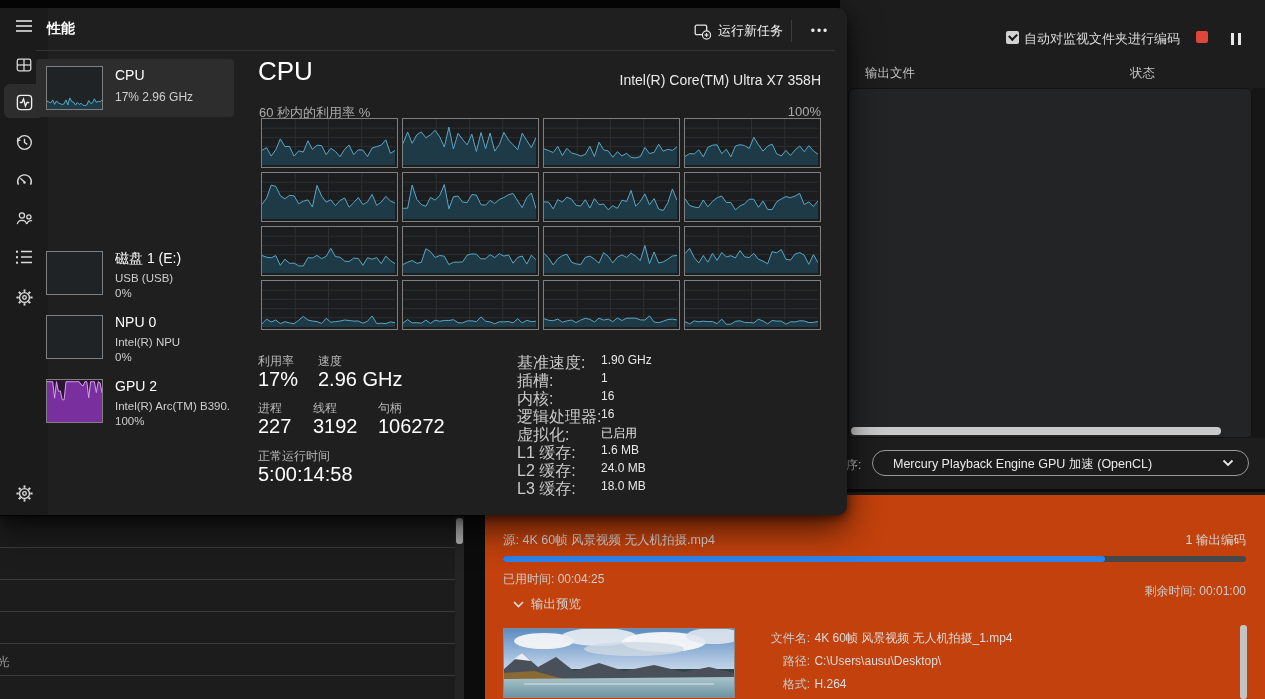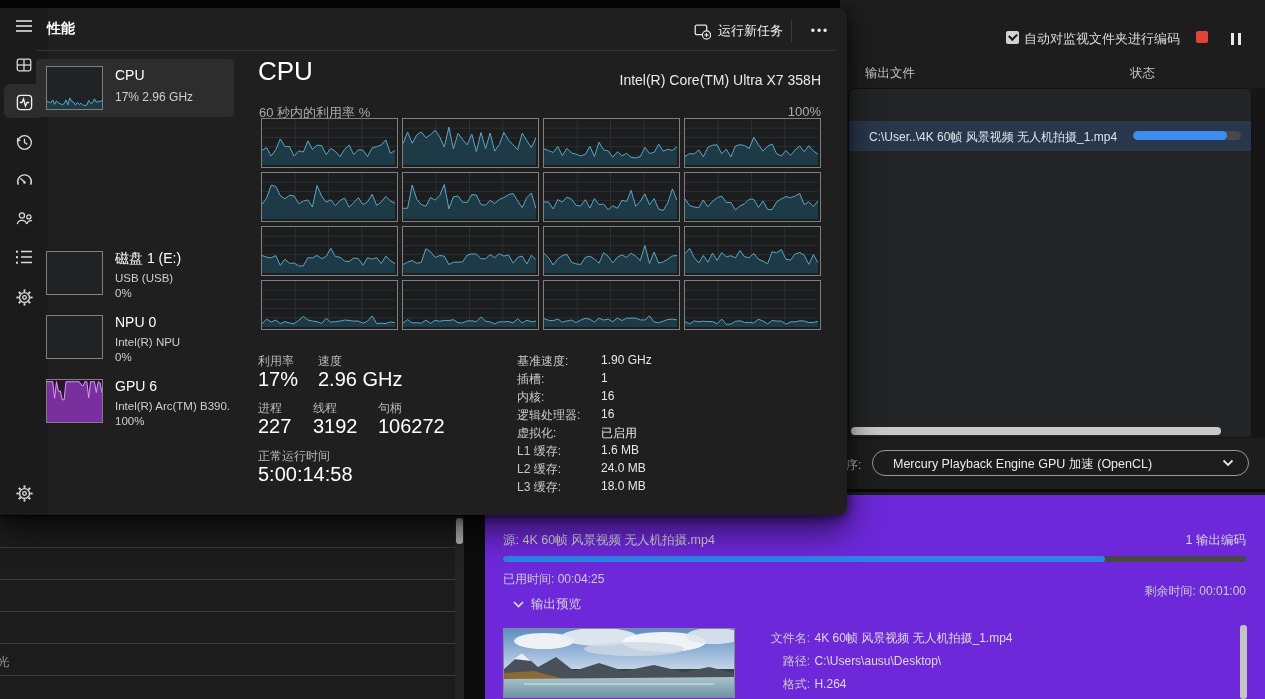--- a/index.html
+++ b/index.html
@@ -35,21 +35,21 @@
 
   
   #bl-panel{left:0;top:516px;width:465px;height:183px;background:#1c1c1c;
      background-image:repeating-linear-gradient(180deg,transparent 0 31px,#3a3a3a 31px 32px);}
   #bl-text{left:-3px;top:138px;font-size:12.5px;color:#9c9c9c;}
   #bl-scroll-track{left:455px;top:516px;width:9px;height:183px;background:#242424;}
   #bl-scroll-thumb{left:1px;top:2px;width:7px;height:26px;background:#b0b0b0;border-radius:3px;}
   #bl-gap{left:464px;top:516px;width:21px;height:183px;background:#0c0c0c;}
 
   
-  #br-panel{left:485px;top:495px;width:780px;height:204px;background:#6d28d9;}
+  #br-panel{left:485px;top:495px;width:780px;height:204px;background:#c2410c;}
   .enc-text{font-size:12.5px;color:#d5d5d5;white-space:nowrap;}
   .enc-sub{font-size:12px;color:#cccccc;white-space:nowrap;}
   #enc-progress-track{left:18px;top:61px;width:743px;height:6px;border-radius:3px;background:#474747;overflow:hidden;}
   #enc-progress-fill{height:100%;border-radius:3px;}
   #preview-chevron svg{display:block;}
   #thumb{left:18px;top:133px;width:232px;height:70px;border:1px solid #8a8a8a;box-sizing:border-box;overflow:hidden;background:#344;}
   .detail-label{font-size:12px;color:#c9c9c9;text-align:right;width:60px;display:inline-block;}
   .detail-value{font-size:12px;color:#dcdcdc;}
   #br-vscroll{left:755px;top:130px;width:7px;height:74px;background:#c4c4c4;border-radius:3px;}
 
@@ -77,21 +77,21 @@
   #disk0-activity{position:absolute;left:0;bottom:1px;width:100%;height:2px;opacity:.65;
       background:repeating-linear-gradient(90deg,#7fae3f 0 2px,transparent 2px 9px);}
 
   #cpu-detail-title{left:258px;top:48px;font-size:26px;font-weight:400;color:#ffffff;}
   #cpu-detail-subtitle{right:26px;top:64px;font-size:14px;color:#eaeaea;}
   .graph-caption{top:96px;font-size:13px;color:#ababab;}
   #core-grid{left:261px;top:110px;width:560px;height:212px;}
   .core-cell{position:absolute;width:135px;height:48px;border:1px solid #7f7f7f;background:#1b1d1e;}
   .stat-label{font-size:12px;color:#b9b9b9;white-space:nowrap;}
   .stat-value{font-size:20px;color:#ffffff;white-space:nowrap;}
-  .sstat-label{position:absolute;left:517px;width:82px;font-size:12px;color:#c9c9c9;white-space:nowrap;}
+  .sstat-label{position:absolute;left:517px;width:82px;font-size:16px;color:#c9c9c9;white-space:nowrap;}
   .sstat-value{position:absolute;left:601px;font-size:12px;color:#e8e8e8;white-space:nowrap;}
   svg{display:block;}
 </style>
 </head>
 <body>
 
 <div id="app" class="nosel">
 
   <div class="abs" id="me-titlebar"></div>
   <div class="abs" id="me-top"></div>
@@ -100,26 +100,20 @@
       <span class="tick"></span>
     </div>
   <div class="abs" id="watch-label" style="left:1024px;top:30px;">自动对监视文件夹进行编码</div>
   <div class="abs" id="stop-btn" style="left:1196px;top:31px;background:#df4538;"></div>
   <div class="abs" id="pause-btn" style="left:1229px;top:31px;"><span></span><span></span></div>
 
   <div class="abs me-header-label" style="left:865px;top:65px;">输出文件</div>
   <div class="abs me-header-label" style="left:1130px;top:65px;">状态</div>
 
   <div class="abs" id="queue-panel">
-    <div class="abs" id="queue-row">
-      <div class="abs" id="queue-file">C:\User..\4K 60帧 风景视频 无人机拍摄_1.mp4</div>
-      <div class="abs" id="queue-progress-track">
-        <div id="queue-progress-fill" style="width: 87%; background: rgb(63, 140, 240);"></div>
-      </div>
-    </div>
     <div class="abs" id="queue-hscroll">
         <div class="thumb"></div>
       </div>
   </div>
   <div class="abs" id="queue-right-gutter"></div>
 
   <div class="abs" id="renderer-label">序:</div>
   <div class="abs" id="renderer-dropdown">
     <div class="abs" id="renderer-value">Mercury Playback Engine GPU 加速 (OpenCL)</div>
     <span class="abs" style="right:14px;top:8px;">
@@ -343,21 +337,21 @@
       <div class="card-line2">0%</div>
     </div>
 
     <div class="abs perf-card" style="top:366px;">
       <div class="card-thumb" style="background:#2a1530;">
           <svg id="gpu-thumb-svg" width="55" height="42">
             <path d="M0 1.7 L1.9 1.7 L3.8 1.7 L5.7 1.7 L7.6 18.2 L9.5 1.7 L11.4 11.4 L13.3 10.9 L15.2 19.6 L17.1 19.9 L19.0 1.7 L20.9 1.7 L22.8 1.7 L24.7 1.7 L26.6 1.7 L28.4 1.7 L30.3 1.7 L32.2 1.7 L34.1 4.7 L36.0 5.9 L37.9 1.7 L39.8 1.7 L41.7 17.7 L43.6 1.7 L45.5 1.7 L47.4 1.7 L49.3 12.5 L51.2 1.7 L53.1 3.0 L55.0 12.8 L55 42 L0 42 Z" fill="#7a2f9e" stroke="none"></path>
             <path d="M0 1.7 L1.9 1.7 L3.8 1.7 L5.7 1.7 L7.6 18.2 L9.5 1.7 L11.4 11.4 L13.3 10.9 L15.2 19.6 L17.1 19.9 L19.0 1.7 L20.9 1.7 L22.8 1.7 L24.7 1.7 L26.6 1.7 L28.4 1.7 L30.3 1.7 L32.2 1.7 L34.1 4.7 L36.0 5.9 L37.9 1.7 L39.8 1.7 L41.7 17.7 L43.6 1.7 L45.5 1.7 L47.4 1.7 L49.3 12.5 L51.2 1.7 L53.1 3.0 L55.0 12.8" fill="none" stroke="#d9a0ef" stroke-width="1"></path>
           </svg>
         </div>
-      <div class="card-title">GPU 6</div>
+      <div class="card-title">GPU 2</div>
       <div class="card-line1">Intel(R) Arc(TM) B390.</div>
       <div class="card-line2">100%</div>
     </div>
 
     <div class="abs" id="cpu-detail-title">CPU</div>
     <div class="abs" id="cpu-detail-subtitle">Intel(R) Core(TM) Ultra X7 358H</div>
     <div class="abs graph-caption" style="left:259px;">60 秒内的利用率 %</div>
     <div class="abs graph-caption" style="right:26px;">100%</div>
     <div class="abs" id="core-grid">
         <div class="core-cell" style="left: 0px; top: 0px;">

